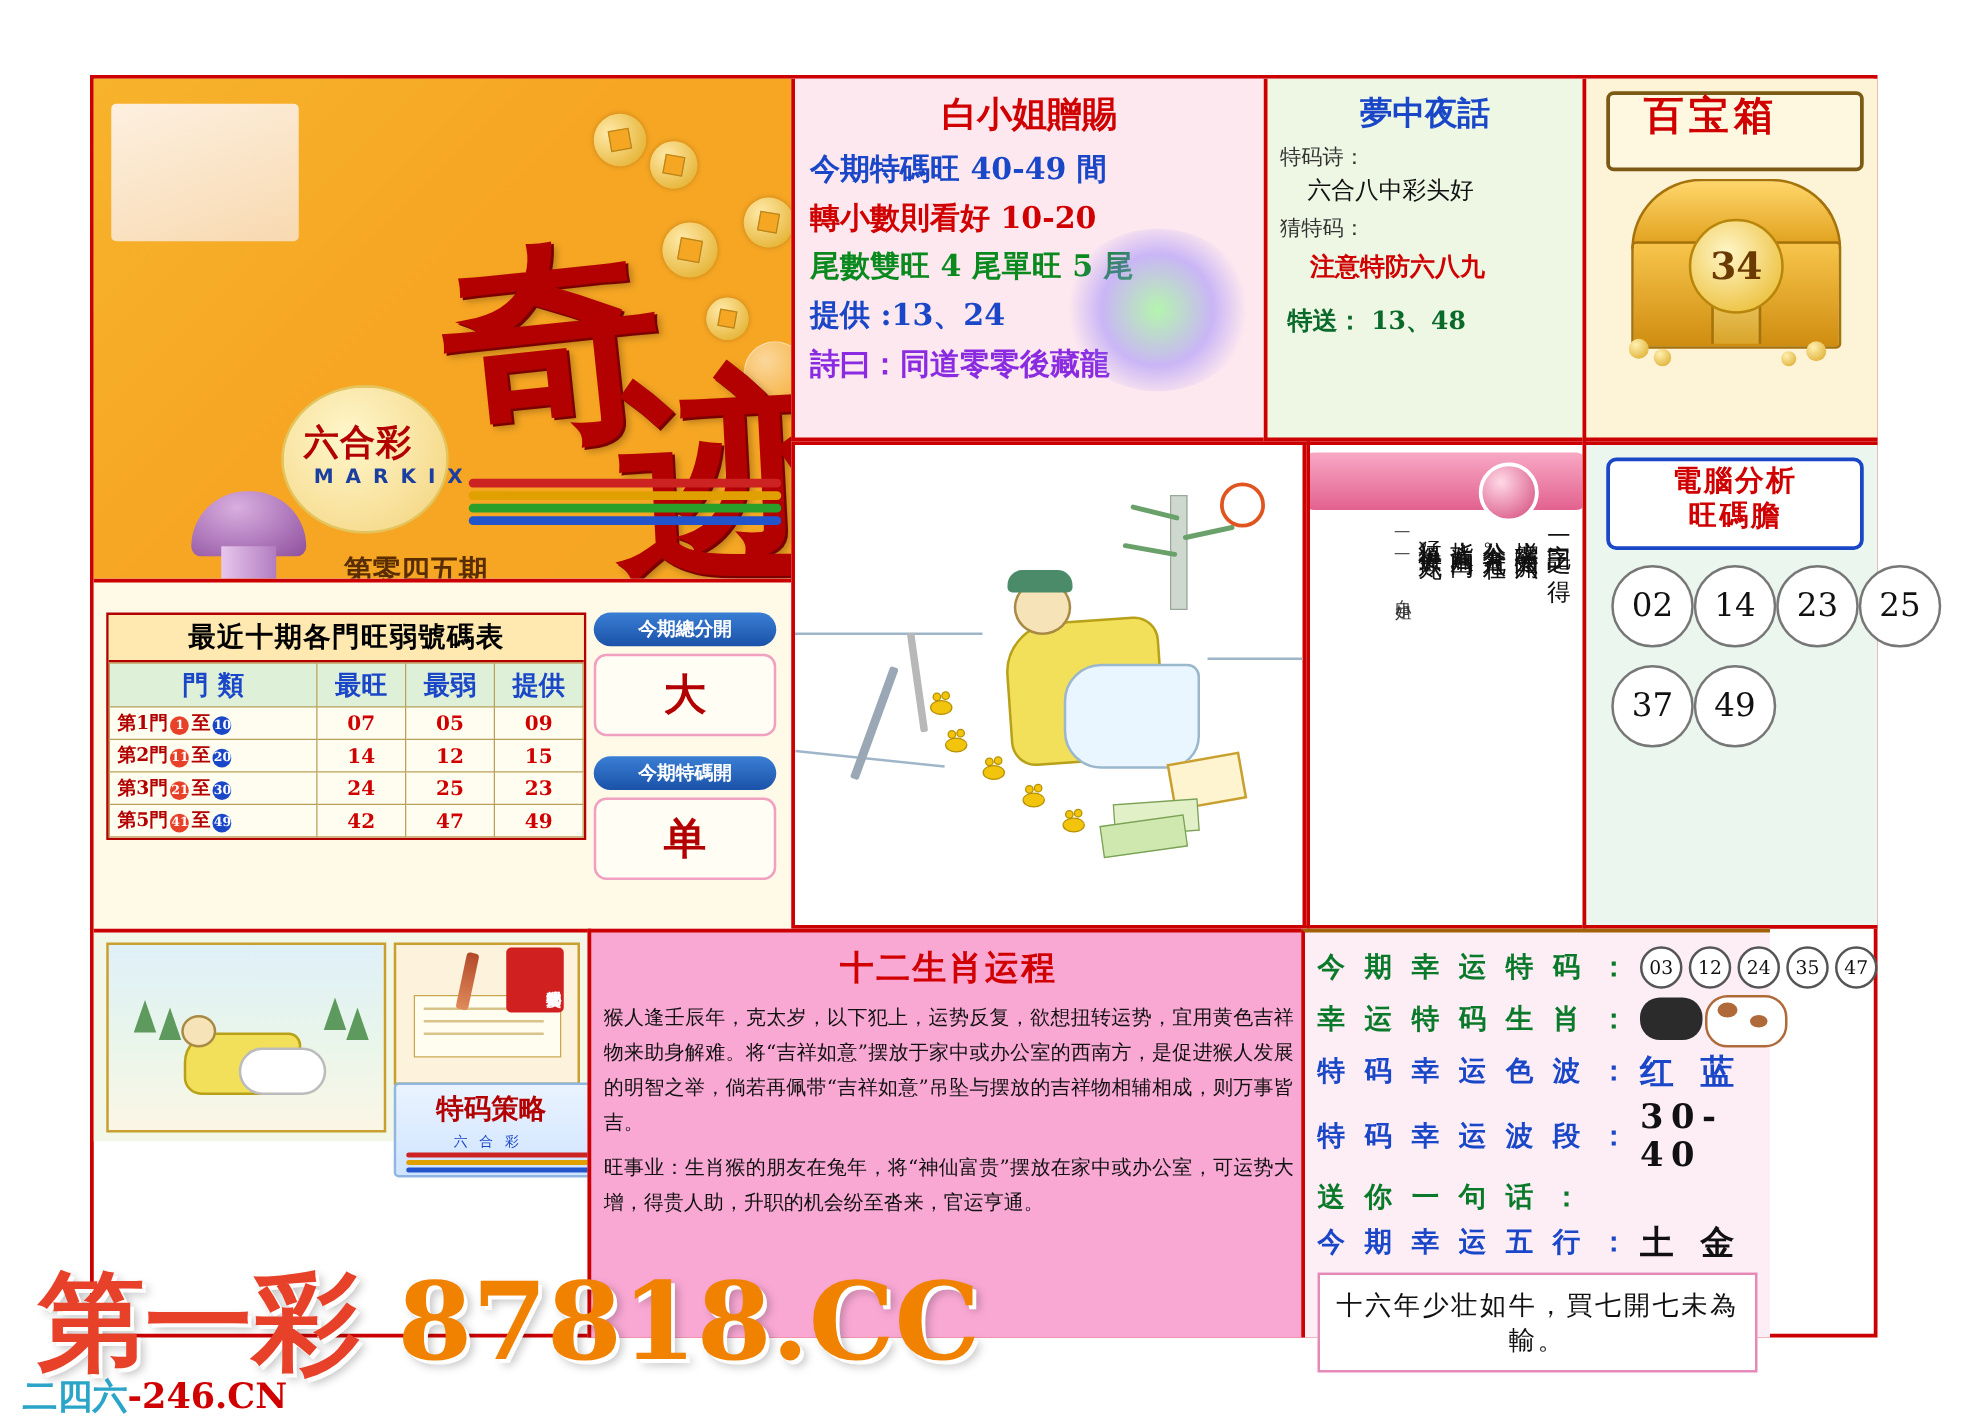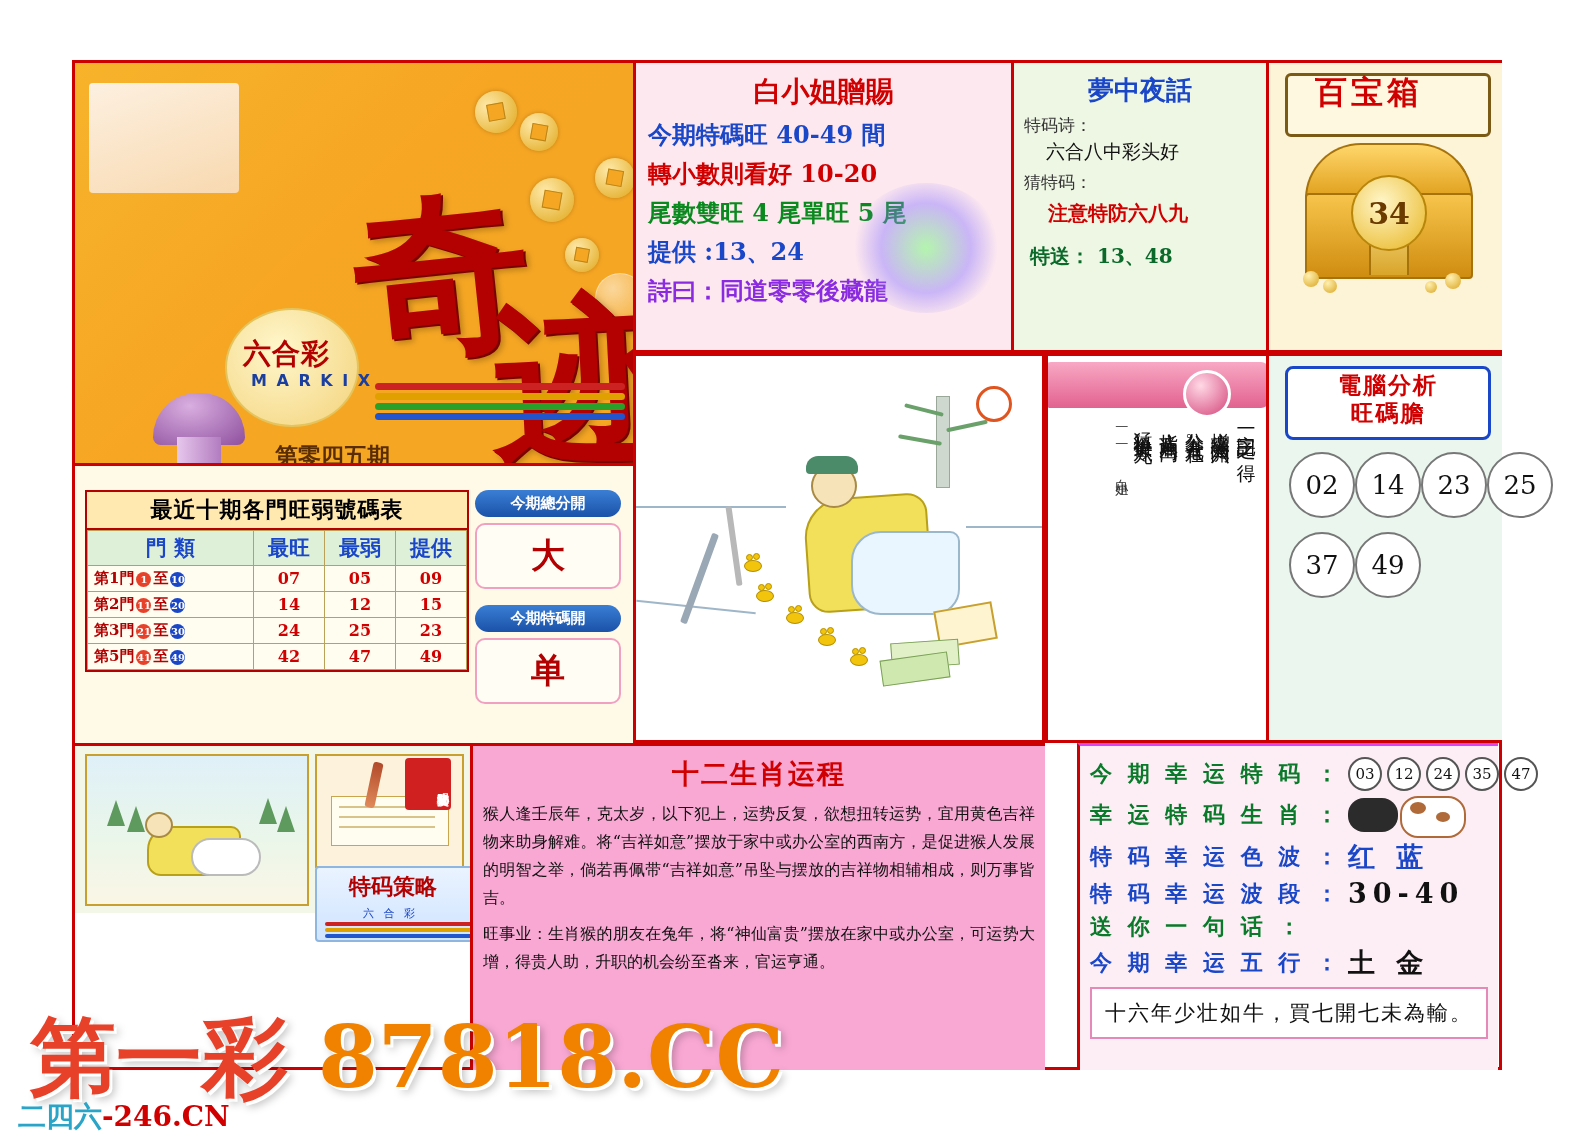--- a/index.html
+++ b/index.html
@@ -125,21 +125,21 @@
   .strategy .st-title{position:absolute;left:32px;top:4px;font-size:22px;font-weight:bold;color:#b30000;font-family:"DejaVu Serif","Liberation Serif",serif;}
   .strategy .st-sub{position:absolute;left:46px;top:38px;font-size:11px;color:#1a46c8;letter-spacing:3px;}
   .st-bar{position:absolute;height:4px;border-radius:2px;}
 
   
   .zodiac{position:absolute;left:395px;top:680px;width:575px;height:327px;background:#f9a8d4;border-left:3px solid #cc0000;border-top:3px solid #cc0000;box-sizing:border-box;padding:6px 10px;}
   .zod-title{text-align:center;font-size:27px;font-weight:bold;color:#d10000;font-family:"DejaVu Serif","Liberation Serif",serif;margin:4px 0 8px;letter-spacing:2px;}
   .zod-p{font-size:16px;line-height:1.75;color:#111;text-align:justify;font-family:"DejaVu Serif","Liberation Serif",serif;margin:0 0 8px;}
 
   
-  .lucky{position:absolute;left:1002px;top:680px;width:421px;height:327px;background:#fdeef6;border-left:3px solid #cc0000;border-top:3px solid #d946ef;box-sizing:border-box;padding:8px 10px;}
+  .lucky{position:absolute;left:966px;top:680px;width:375px;height:327px;background:#fdeef6;border-left:3px solid #cc0000;border-top:3px solid #a16207;box-sizing:border-box;padding:8px 10px;}
   .lrow{display:flex;align-items:center;margin:3px 0;}
   .llabel{font-size:22px;font-weight:bold;color:#0a7a2a;font-family:"DejaVu Serif","Liberation Serif",serif;letter-spacing:4px;white-space:nowrap;}
   .llabel.blue{color:#1a46c8;}
   .lvals{margin-left:6px;display:flex;align-items:center;gap:5px;}
   .nball{width:30px;height:30px;border-radius:50%;border:2px solid #555;background:#fff;font-size:15px;display:flex;align-items:center;justify-content:center;color:#111;font-family:"DejaVu Serif","Liberation Serif",serif;}
   .lbig{font-size:27px;font-weight:bold;color:#1a46c8;font-family:"DejaVu Serif","Liberation Serif",serif;letter-spacing:6px;}
   .lbig.black{color:#111;}
   .zodimg{width:120px;height:42px;position:relative;}
   .cowA{position:absolute;left:0;top:4px;width:50px;height:34px;border-radius:16px;background:#2b2b2b;}
   .cowB{position:absolute;left:52px;top:2px;width:62px;height:38px;border-radius:18px;background:#fff;border:2px solid #b06a3a;}

